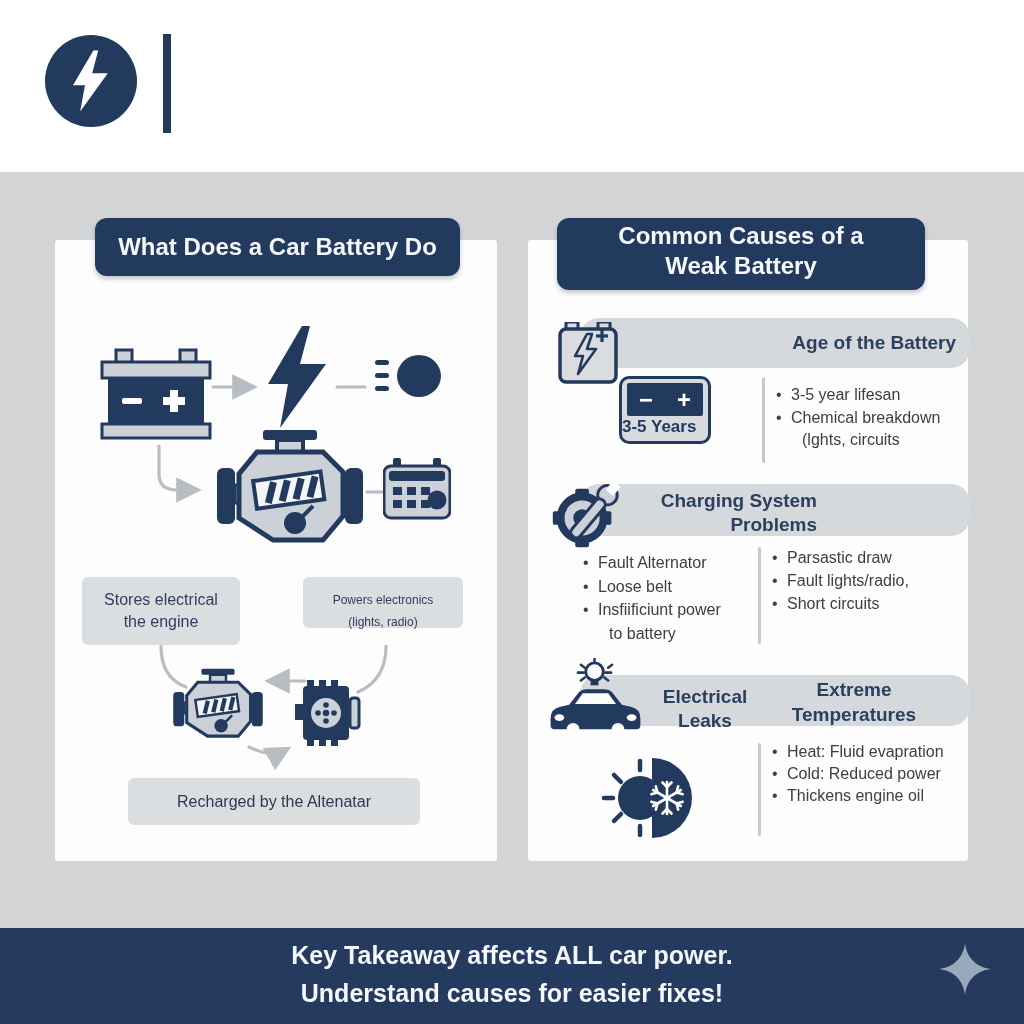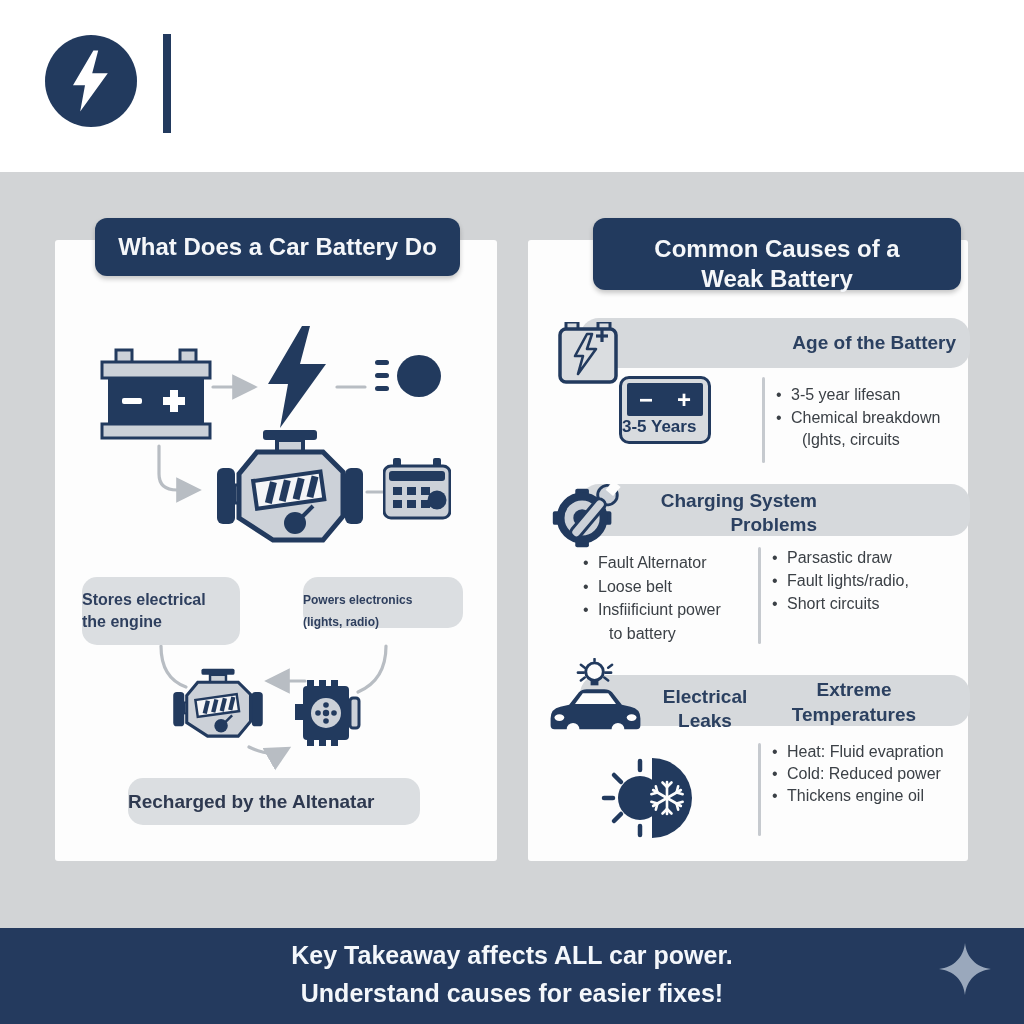--- a/index.html
+++ b/index.html
@@ -9,21 +9,21 @@
   
   #brand-circle{left:45px;top:35px;width:92px;height:92px;border-radius:50%;background:#223a5e;
         display:flex;align-items:center;justify-content:center;}
   #brand-bar{left:163px;top:34px;width:8px;height:99px;background:#223a5e;}
   #page-title{left:193px;top:33px;font-size:42px;font-weight:700;line-height:50px;color:#21375a;letter-spacing:.5px;}
   
   #body-bg{left:0;top:172px;width:1024px;height:756px;background:#d2d4d6;}
   .panel{background:#fdfdfd;border-radius:3px;}
   .badge{background:#223a5e;border-radius:12px;color:#f5f7fa;font-weight:700;text-align:center;
          box-shadow:0 3px 5px rgba(0,0,0,.22);}
-  .graybox{background:#dbdee1;border-radius:15px;color:#2e3f5e;font-weight:700;}
+  .graybox{background:#dbdee1;border-radius:6px;color:#2e3f5e;font-weight:400;text-align:center;}
   .secbar{background:#d6d9dc;border-radius:19px;margin-left:27px;}
   .sectitle{font-weight:700;color:#2b4060;}
   .divline{width:3px;background:#c6cacf;border-radius:2px;}
   .bullets{font-size:16px;color:#3b4046;line-height:22.5px;}
   .bli{padding-left:15px;position:relative;}
   .bli::before{content:"•";position:absolute;left:0;color:#3b4046;}
   .bli.cont{padding-left:26px;}
   .bli.cont::before{content:"";}
   
   #footer{left:0;top:928px;width:1024px;height:96px;background:#243a5e;}
@@ -173,26 +173,26 @@
     <circle cx="33" cy="33" r="15" fill="#ccd1d8"></circle>
     <g fill="#223a5e">
       <circle cx="33" cy="33" r="3.2"></circle>
       <circle cx="33" cy="25" r="2.8"></circle>
         <circle cx="33" cy="41" r="2.8"></circle>
       <circle cx="25" cy="33" r="2.8"></circle>
         <circle cx="41" cy="33" r="2.8"></circle>
     </g>
   </svg>
 
-  <div class="abs graybox" style="left:128px;top:778px;width:292px;height:47px;line-height:47px;font-size:19px;color:#2e3950;">
+  <div class="abs graybox" style="left:128px;top:778px;width:292px;height:47px;line-height:47px;font-size:16px;color:#2e3950;">
     <span>Recharged by the Altenatar</span>
   </div>
 
   <div class="abs panel" style="left:528px;top:240px;width:440px;height:621px;"></div>
-  <div class="abs badge" style="left:593px;top:218px;width:368px;height:72px;font-size:24px;line-height:30px;padding-top:16px;box-sizing:border-box;">
+  <div class="abs badge" style="left:557px;top:218px;width:368px;height:72px;font-size:24px;line-height:30px;padding-top:3px;box-sizing:border-box;">
     <div>Common Causes of a</div>
     <div>Weak Battery</div>
   </div>
 
   <div class="abs secbar" style="left:553px;top:318px;width:390px;height:50px;">
     <div class="sectitle" style="text-align:right;line-height:50px;font-size:19px;padding-right:14px;">Age of the Battery</div>
   </div>
   <svg class="abs" style="left:558px;top:322px;" width="62" height="62" viewBox="0 0 62 62">
     <rect x="8" y="0" width="12" height="9" fill="#dadde0" stroke="#223a5e" stroke-width="3"></rect>
     <rect x="40" y="0" width="12" height="9" fill="#dadde0" stroke="#223a5e" stroke-width="3"></rect>

